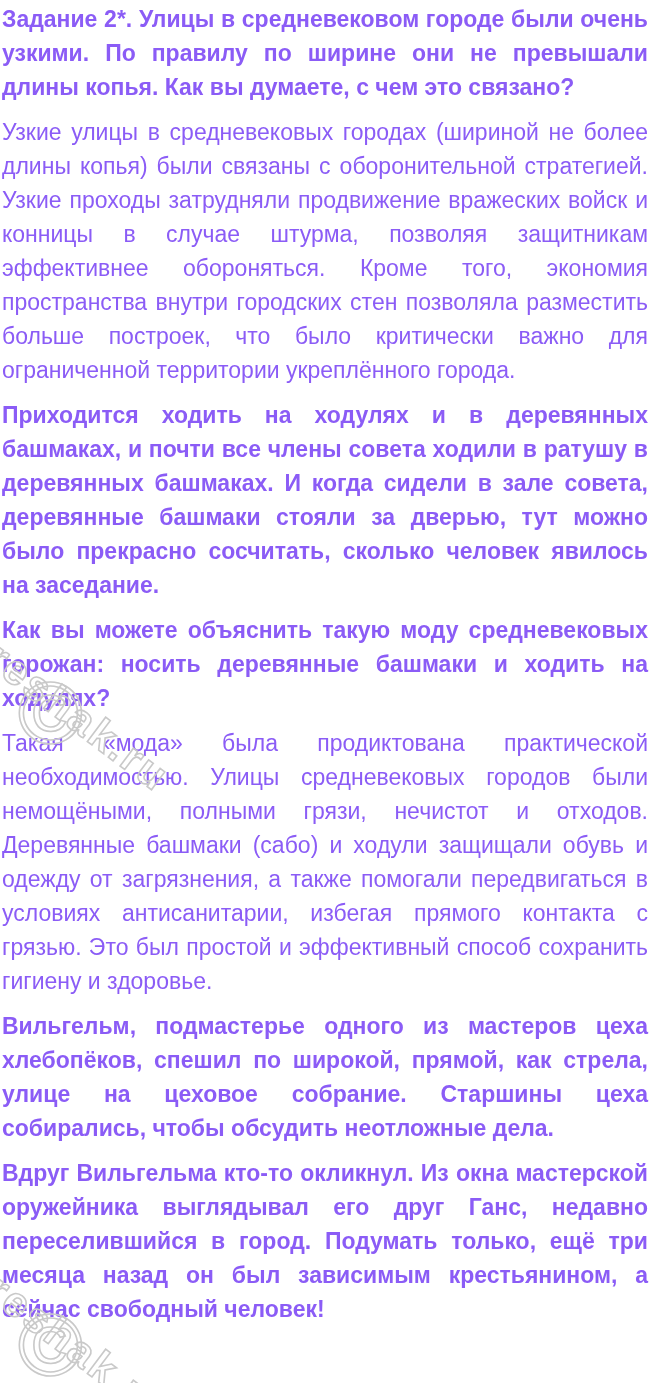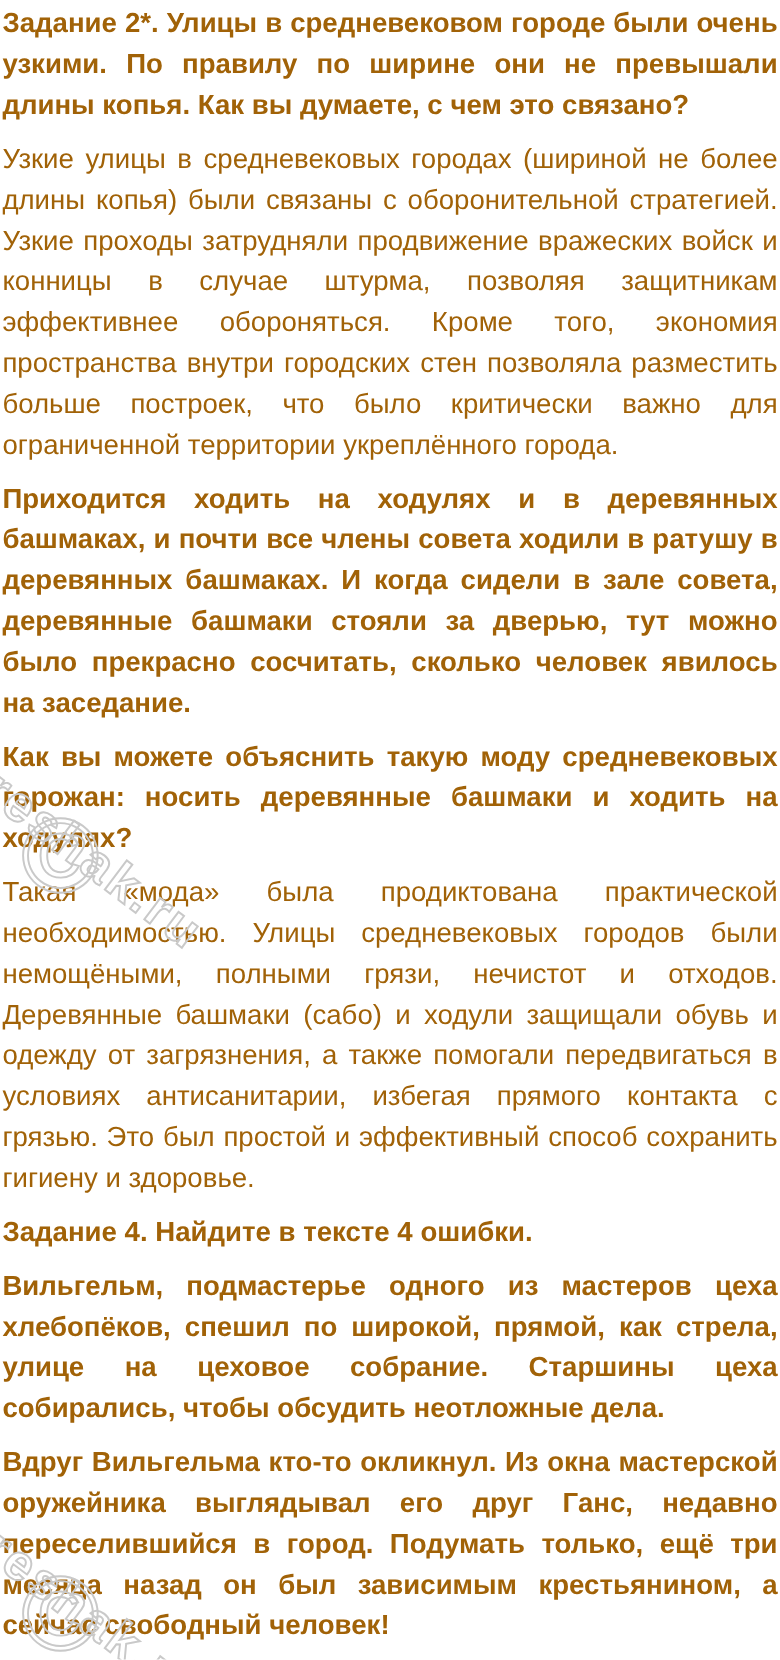--- a/index.html
+++ b/index.html
@@ -18,21 +18,21 @@
   .page {
     position: relative;
     padding: 2px 2px 0 2px;
     width: 646px;
   }
   .para {
     margin: 0 0 11px 0;
     font-size: 23px;
     line-height: 34px;
     text-align: justify;
-    color: #a16207;
+    color: #8b5cf6;
   }
   .para.bold {
     font-weight: bold;
   }
   
   .wm {
     position: absolute;
     left: 0;
     width: 230px;
     height: 210px;
@@ -66,21 +66,20 @@
 </style>
 </head>
 <body>
 
 <div class="page">
   <p class="para bold">Задание 2*. Улицы в средневековом городе были очень узкими. По правилу по ширине они не превышали длины копья. Как вы думаете, с чем это связано?</p>
   <p class="para">Узкие улицы в средневековых городах (шириной не более длины копья) были связаны с оборонительной стратегией. Узкие проходы затрудняли продвижение вражеских войск и конницы в случае штурма, позволяя защитникам эффективнее обороняться. Кроме того, экономия пространства внутри городских стен позволяла разместить больше построек, что было критически важно для ограниченной территории укреплённого города.</p>
   <p class="para bold">Приходится ходить на ходулях и в деревянных башмаках, и почти все члены совета ходили в ратушу в деревянных башмаках. И когда сидели в зале совета, деревянные башмаки стояли за дверью, тут можно было прекрасно сосчитать, сколько человек явилось на заседание.</p>
   <p class="para bold">Как вы можете объяснить такую моду средневековых горожан: носить деревянные башмаки и ходить на ходулях?</p>
   <p class="para">Такая «мода» была продиктована практической необходимостью. Улицы средневековых городов были немощёными, полными грязи, нечистот и отходов. Деревянные башмаки (сабо) и ходули защищали обувь и одежду от загрязнения, а также помогали передвигаться в условиях антисанитарии, избегая прямого контакта с грязью. Это был простой и эффективный способ сохранить гигиену и здоровье.</p>
-  <p class="para bold">Задание 4. Найдите в тексте 4 ошибки.</p>
   <p class="para bold">Вильгельм, подмастерье одного из мастеров цеха хлебопёков, спешил по широкой, прямой, как стрела, улице на цеховое собрание. Старшины цеха собирались, чтобы обсудить неотложные дела.</p>
   <p class="para bold">Вдруг Вильгельма кто-то окликнул. Из окна мастерской оружейника выглядывал его друг Ганс, недавно переселившийся в город. Подумать только, ещё три месяца назад он был зависимым крестьянином, а сейчас свободный человек!</p>
 
 </div>
 
 <div class="wm wm1">
   <span class="wm-text">reshak.ru</span>
   <span class="wm-copyright">©</span>
 </div>
 

